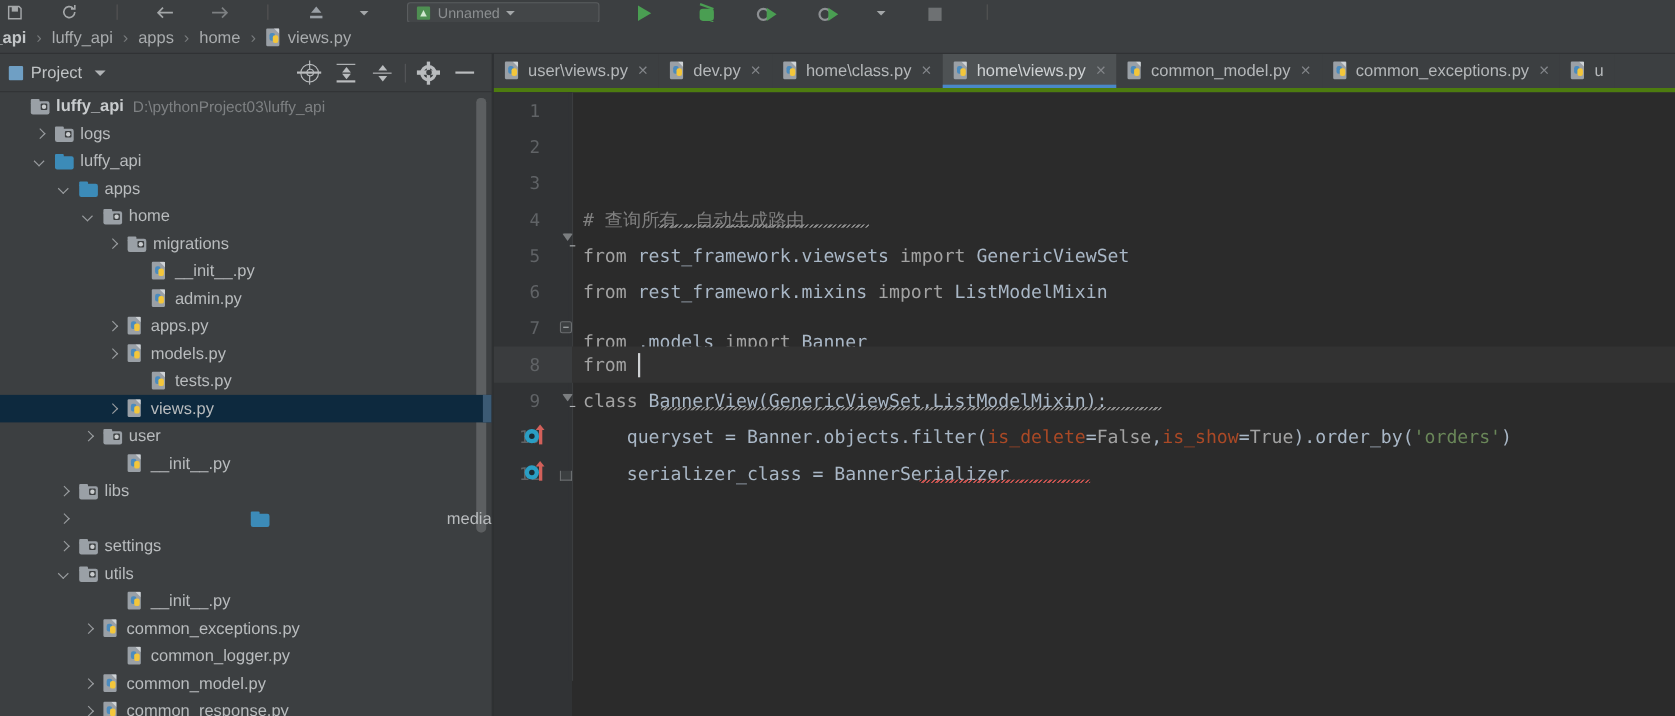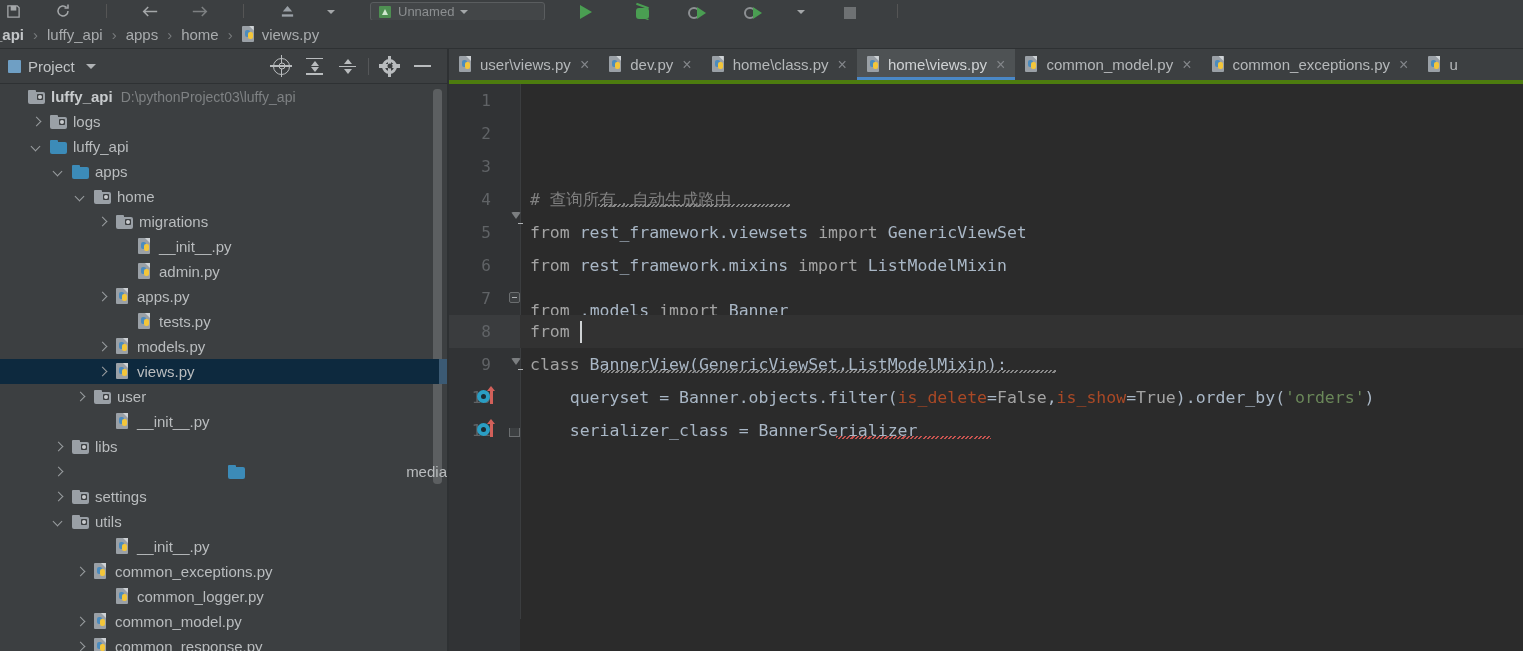--- a/index.html
+++ b/index.html
@@ -546,43 +546,43 @@
         <span class="pyico" style="margin-right: 6px;">
           <span class="sheet"></span>
           <span class="fold"></span>
           <span class="pb">
             <span class="b b1"></span>
             <span class="b b2"></span>
           </span>
         </span>
         <span class="tlabel">apps.py</span>
       </div>
+      <div class="trow" style="padding-left: 96px;">
+        <span class="tarrow r" style="margin-right: 7px;"></span>
+        <span class="pyico" style="margin-right: 6px;">
+          <span class="sheet"></span>
+          <span class="fold"></span>
+          <span class="pb">
+            <span class="b b1"></span>
+            <span class="b b2"></span>
+          </span>
+        </span>
+        <span class="tlabel">models.py</span>
+      </div>
       <div class="trow" style="padding-left: 118px;">
         <span class="tarrow" style="margin-right: 7px;"></span>
         <span class="pyico" style="margin-right: 6px;">
           <span class="sheet"></span>
           <span class="fold"></span>
           <span class="pb">
             <span class="b b1"></span>
             <span class="b b2"></span>
           </span>
         </span>
         <span class="tlabel">tests.py</span>
-      </div>
-      <div class="trow" style="padding-left: 96px;">
-        <span class="tarrow r" style="margin-right: 7px;"></span>
-        <span class="pyico" style="margin-right: 6px;">
-          <span class="sheet"></span>
-          <span class="fold"></span>
-          <span class="pb">
-            <span class="b b1"></span>
-            <span class="b b2"></span>
-          </span>
-        </span>
-        <span class="tlabel">models.py</span>
       </div>
       <div class="trow sel" style="padding-left: 96px;">
         <span class="tarrow r" style="margin-right: 7px;"></span>
         <span class="pyico" style="margin-right: 6px;">
           <span class="sheet"></span>
           <span class="fold"></span>
           <span class="pb">
             <span class="b b1"></span>
             <span class="b b2"></span>
           </span>

